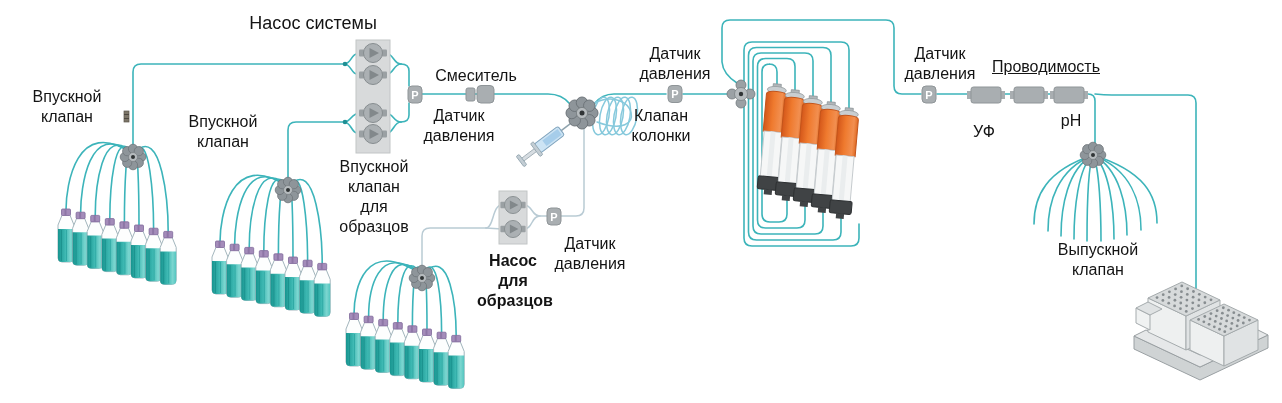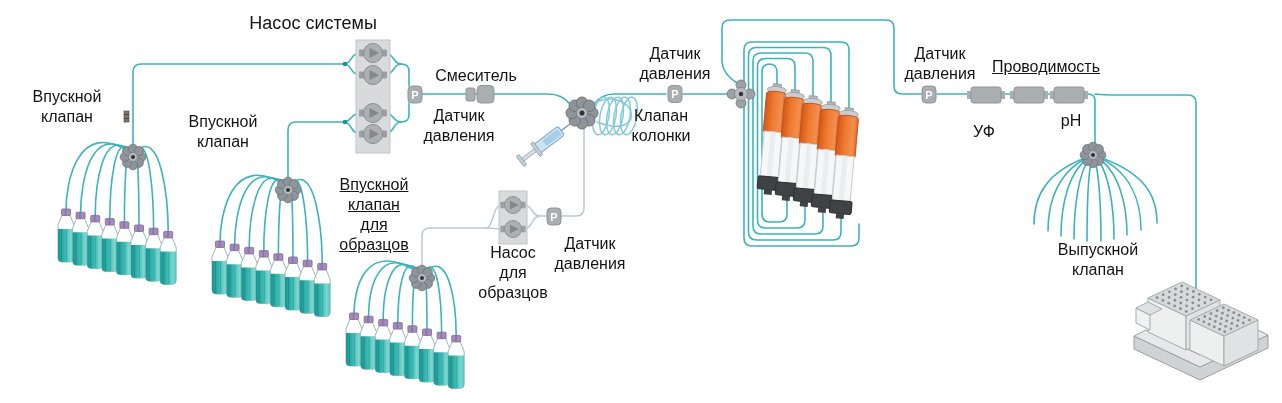--- a/index.html
+++ b/index.html
@@ -389,25 +389,25 @@
           <circle cx="109.12447552447553" cy="47.88531468531468" r="1.4" fill="#878d90"></circle>
           <circle cx="102.94265734265734" cy="50.794405594405596" r="1.4" fill="#878d90"></circle>
           <circle cx="96.76083916083915" cy="53.7034965034965" r="1.4" fill="#878d90"></circle>
         </g>
   </g>
 </svg>
 
 <div class="lbl nowrap" style="left:313px;top:12px;font-size:18px;">Насос системы</div>
 <div class="lbl" style="left:67px;top:87px;width:110px;">Впускной клапан</div>
 <div class="lbl" style="left:223px;top:112px;width:110px;">Впускной клапан</div>
-<div class="lbl" style="left:374px;top:175px;width:74px;text-decoration:underline;">Впускной клапан для образцов</div>
+<div class="lbl" style="left:374px;top:157px;width:74px;">Впускной клапан для образцов</div>
 <div class="lbl nowrap" style="left:476px;top:66px;">Смеситель</div>
 <div class="lbl" style="left:459px;top:106px;width:80px;">Датчик давления</div>
 <div class="lbl" style="left:675px;top:44px;width:80px;">Датчик давления</div>
 <div class="lbl" style="left:661px;top:106px;width:80px;">Клапан колонки</div>
-<div class="lbl" style="left:513px;top:243px;width:72px;">Насос для образцов</div>
+<div class="lbl" style="left:513px;top:251px;width:72px;font-weight:bold;">Насос для образцов</div>
 <div class="lbl" style="left:590px;top:234px;width:80px;">Датчик давления</div>
 <div class="lbl" style="left:940px;top:44px;width:80px;">Датчик давления</div>
 <div class="lbl nowrap" style="left:1046px;top:57px;text-decoration:underline;">Проводимость</div>
 <div class="lbl nowrap" style="left:984px;top:110px;margin-top:12px;">УФ</div>
 <div class="lbl nowrap" style="left:1071px;top:111px;">pH</div>
 <div class="lbl" style="left:1098px;top:240px;width:100px;">Выпускной клапан</div>
 </div>
 
 </body></html>

